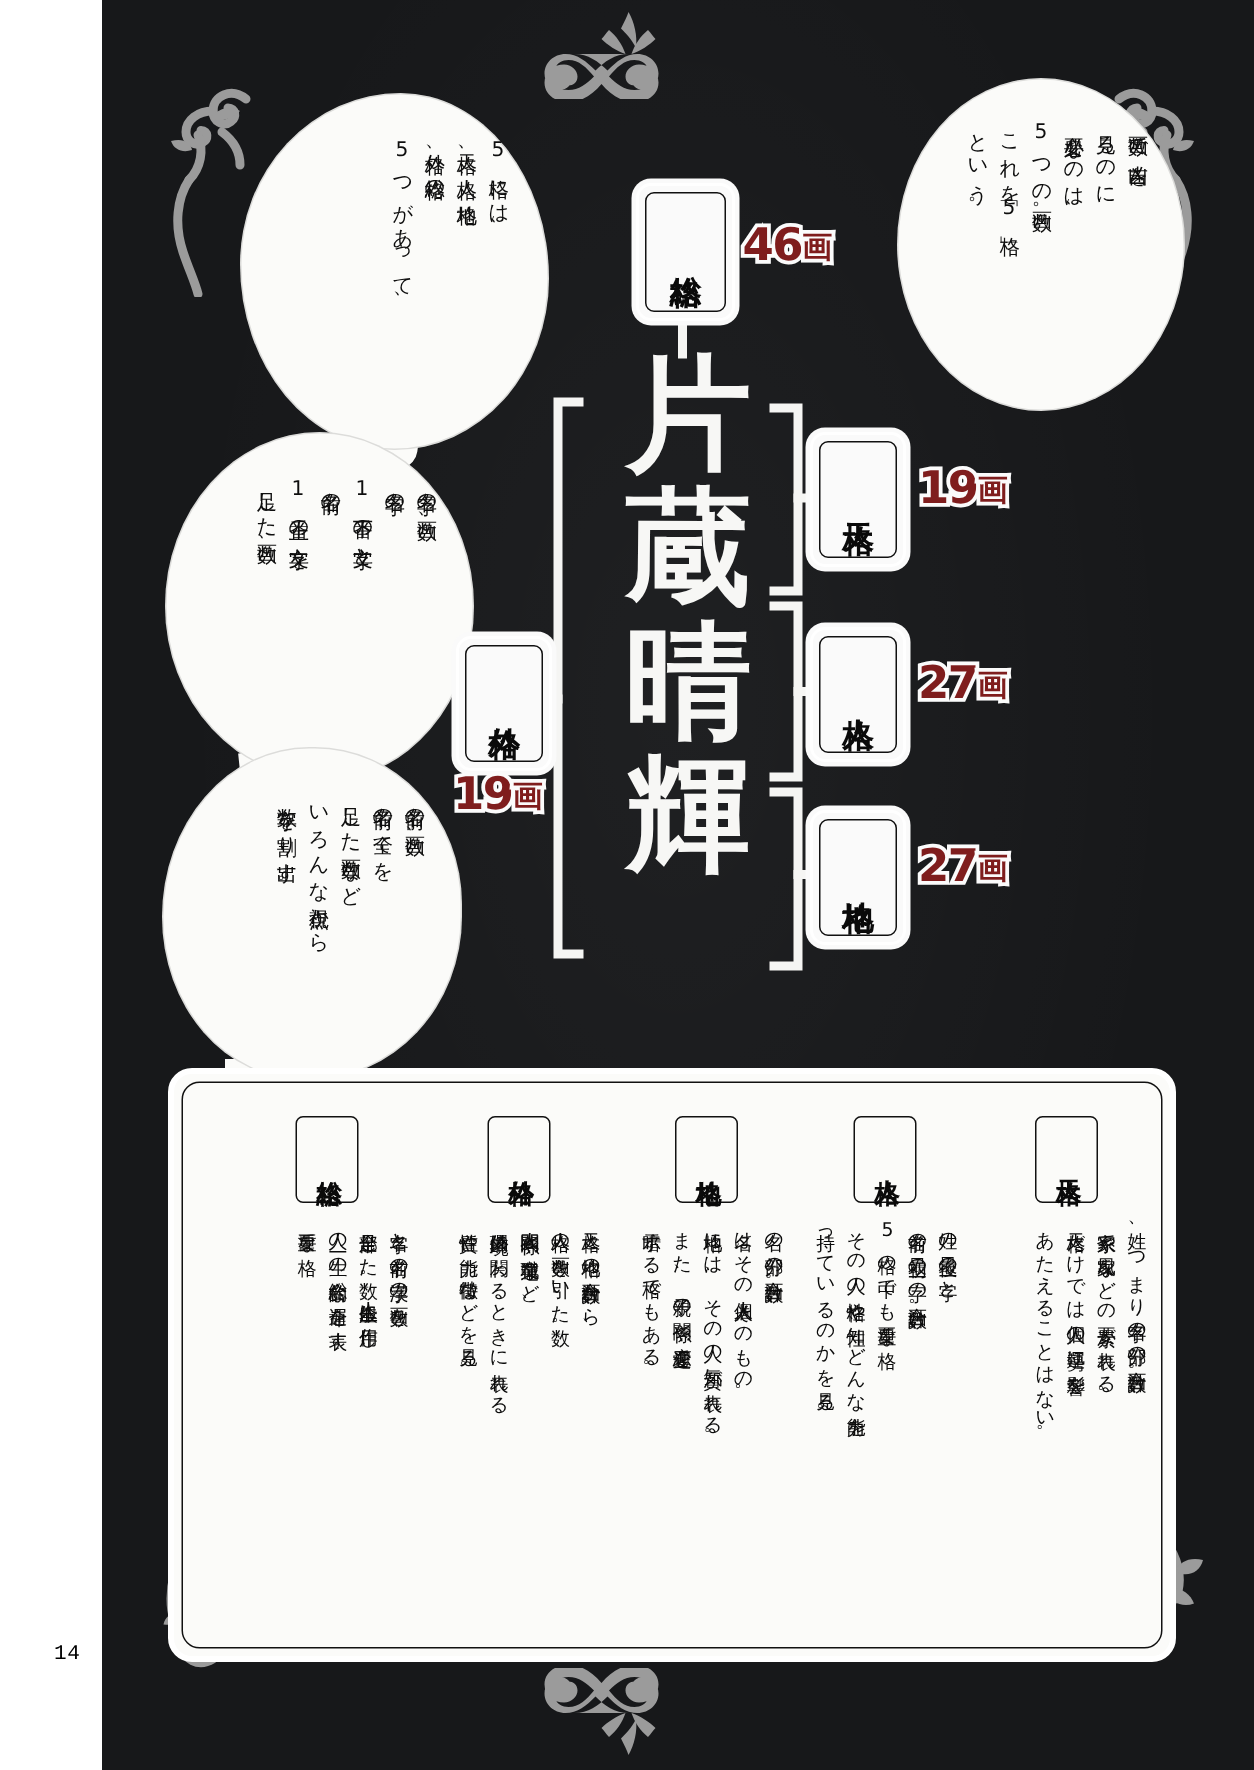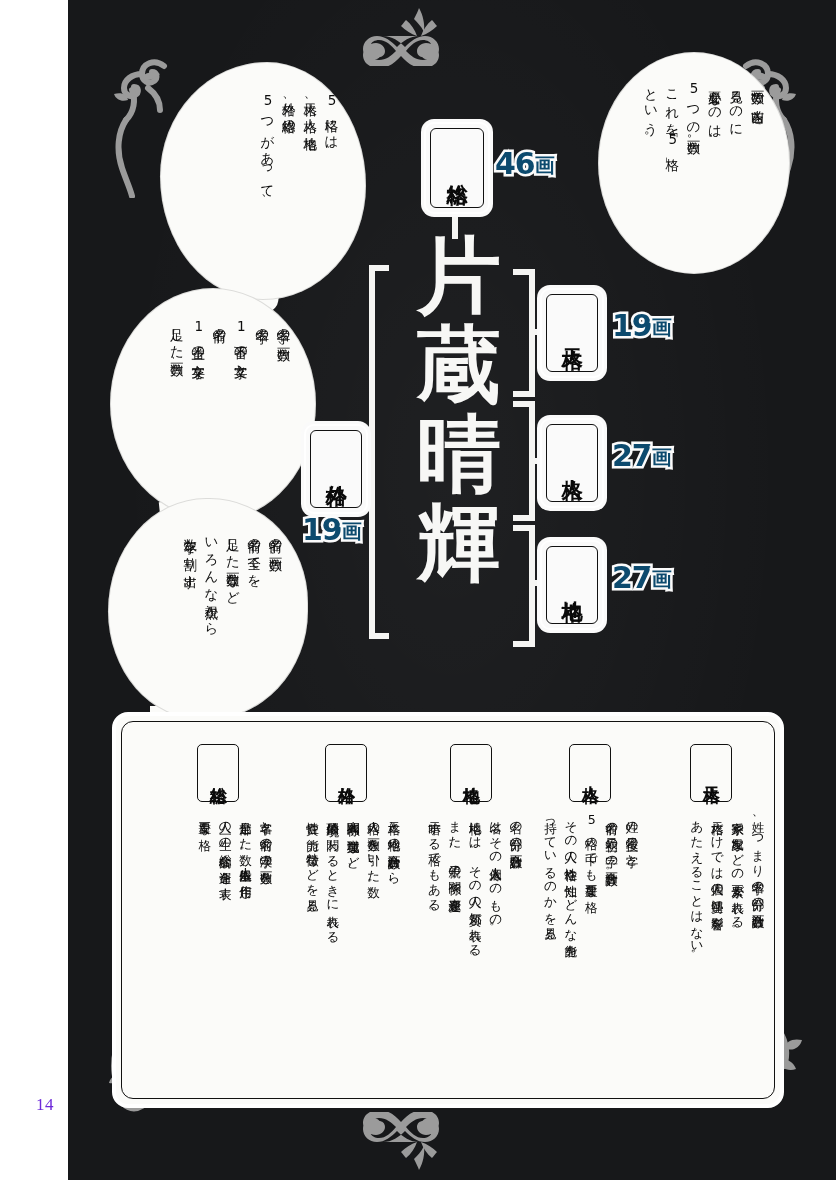--- a/index.html
+++ b/index.html
@@ -24,22 +24,22 @@
   #ink:after{
     content:"";position:absolute;inset:0;
     background:
       radial-gradient(ellipse at 50% 40%, rgba(255,255,255,0.035), rgba(0,0,0,0) 62%);
     pointer-events:none;
   }
 
   
   #folio{
     position:absolute;left:36px;top:1095px;
-    font-size:17px;color:#6d28d9;letter-spacing:.5px;
-    font-family:Liberation Serif, serif;
+    font-size:14px;color:#000000;letter-spacing:.5px;
+    font-family:Liberation Mono, monospace;
   }
 
   
   .orn{position:absolute;pointer-events:none;}
   .orn svg{display:block;}
   #orn-top{left:344px;top:6px;}
   #orn-bottom{left:344px;top:1112px;transform:scaleY(-1);}
   #orn-tl{left:92px;top:48px;}
   #orn-tr{left:726px;top:48px;transform:scaleX(-1);}
   #orn-bl{left:88px;top:1000px;transform:scaleY(-1);}
@@ -131,21 +131,21 @@
   #kb-jin{left:540px;top:418px;width:60px;height:86px;}
   #kb-chi{left:540px;top:540px;width:60px;height:86px;}
   #kb-gai{left:304px;top:424px;width:60px;height:86px;}
 
   
   .cnt{
     position:absolute;
     font-family:"DejaVu Sans","Liberation Sans",sans-serif;
     font-weight:700;
     font-size:30px;
-    color:#0c4a6e;
+    color:#7f1d1d;
     letter-spacing:-1px;
     -webkit-text-stroke:5px #fbfbfb;
     paint-order:stroke fill;
     white-space:nowrap;
   }
   .cnt .u{font-size:20px;vertical-align:2px;letter-spacing:0;}
   #c-sou{left:495px;top:146px;}
   #c-ten{left:612px;top:308px;}
   #c-jin{left:612px;top:438px;}
   #c-chi{left:612px;top:560px;}

